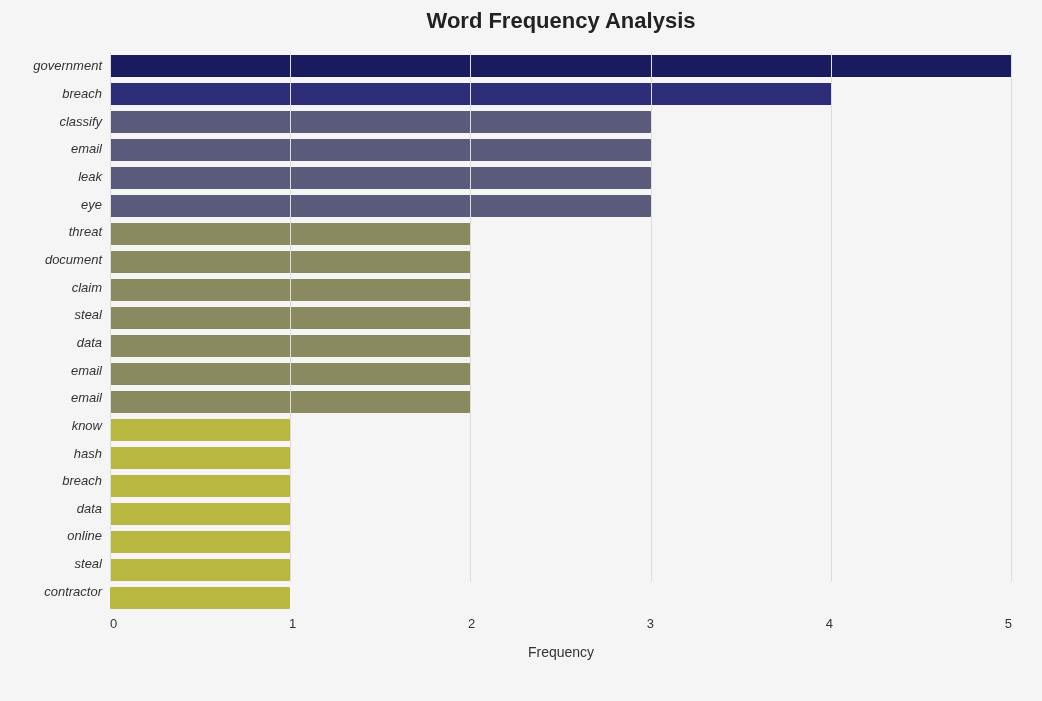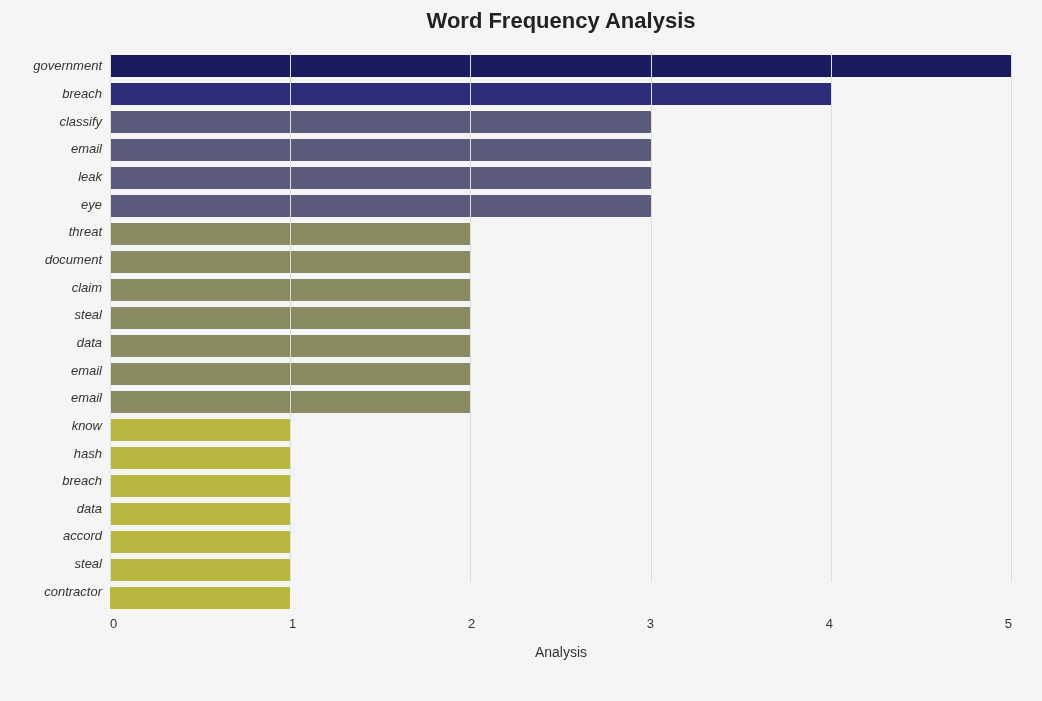--- a/index.html
+++ b/index.html
@@ -131,21 +131,21 @@
         <div class="y-label">document</div>
         <div class="y-label">claim</div>
         <div class="y-label">steal</div>
         <div class="y-label">data</div>
         <div class="y-label">email</div>
         <div class="y-label">email</div>
         <div class="y-label">know</div>
         <div class="y-label">hash</div>
         <div class="y-label">breach</div>
         <div class="y-label">data</div>
-        <div class="y-label">accord</div>
+        <div class="y-label">online</div>
         <div class="y-label">steal</div>
         <div class="y-label">contractor</div>
       </div>
     <div class="plot-area">
       <div class="bars-wrapper" id="bars-wrapper">
         <div class="grid-lines" id="grid-lines">
             <div class="grid-line"></div>
             <div class="grid-line"></div>
             <div class="grid-line"></div>
             <div class="grid-line"></div>
@@ -215,17 +215,17 @@
         </div>
       <div class="x-bottom">
         <div class="x-axis" id="x-axis" style="width: 100%;">
             <div class="x-tick">0</div>
             <div class="x-tick">1</div>
             <div class="x-tick">2</div>
             <div class="x-tick">3</div>
             <div class="x-tick">4</div>
             <div class="x-tick">5</div>
           </div>
-        <div class="x-label">Analysis</div>
+        <div class="x-label">Frequency</div>
       </div>
     </div>
   </div>
 </div>
 
 </body></html>

